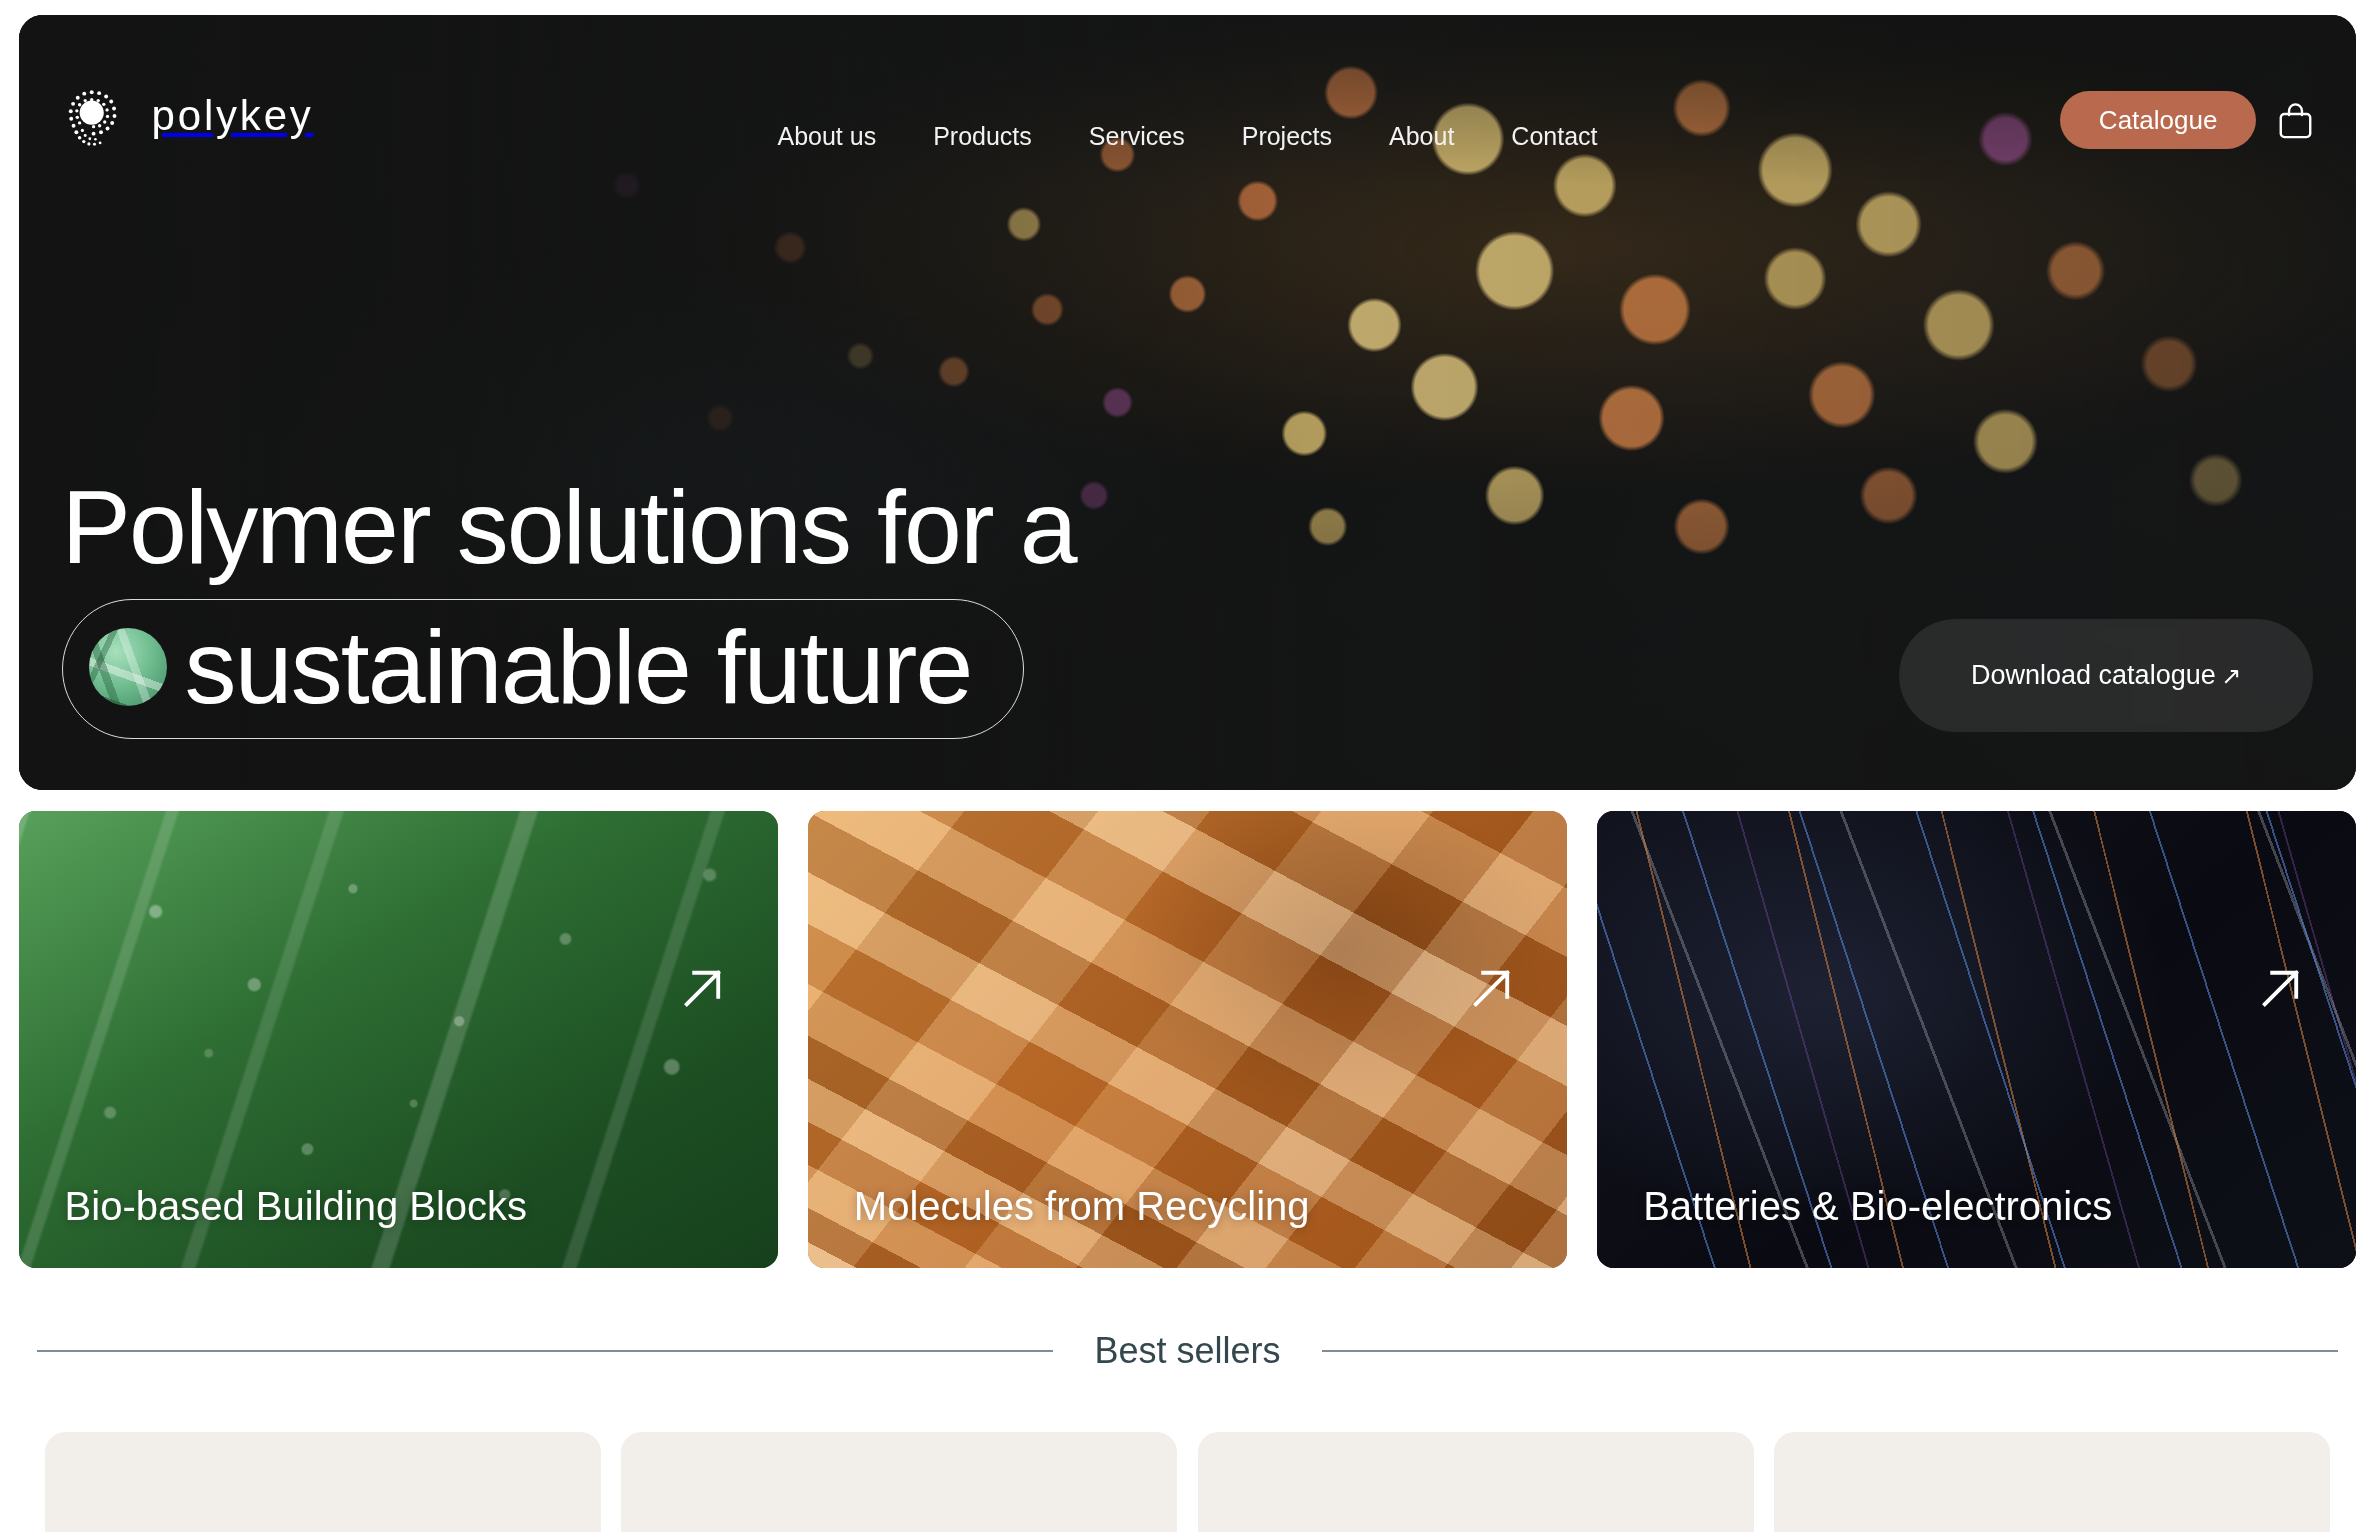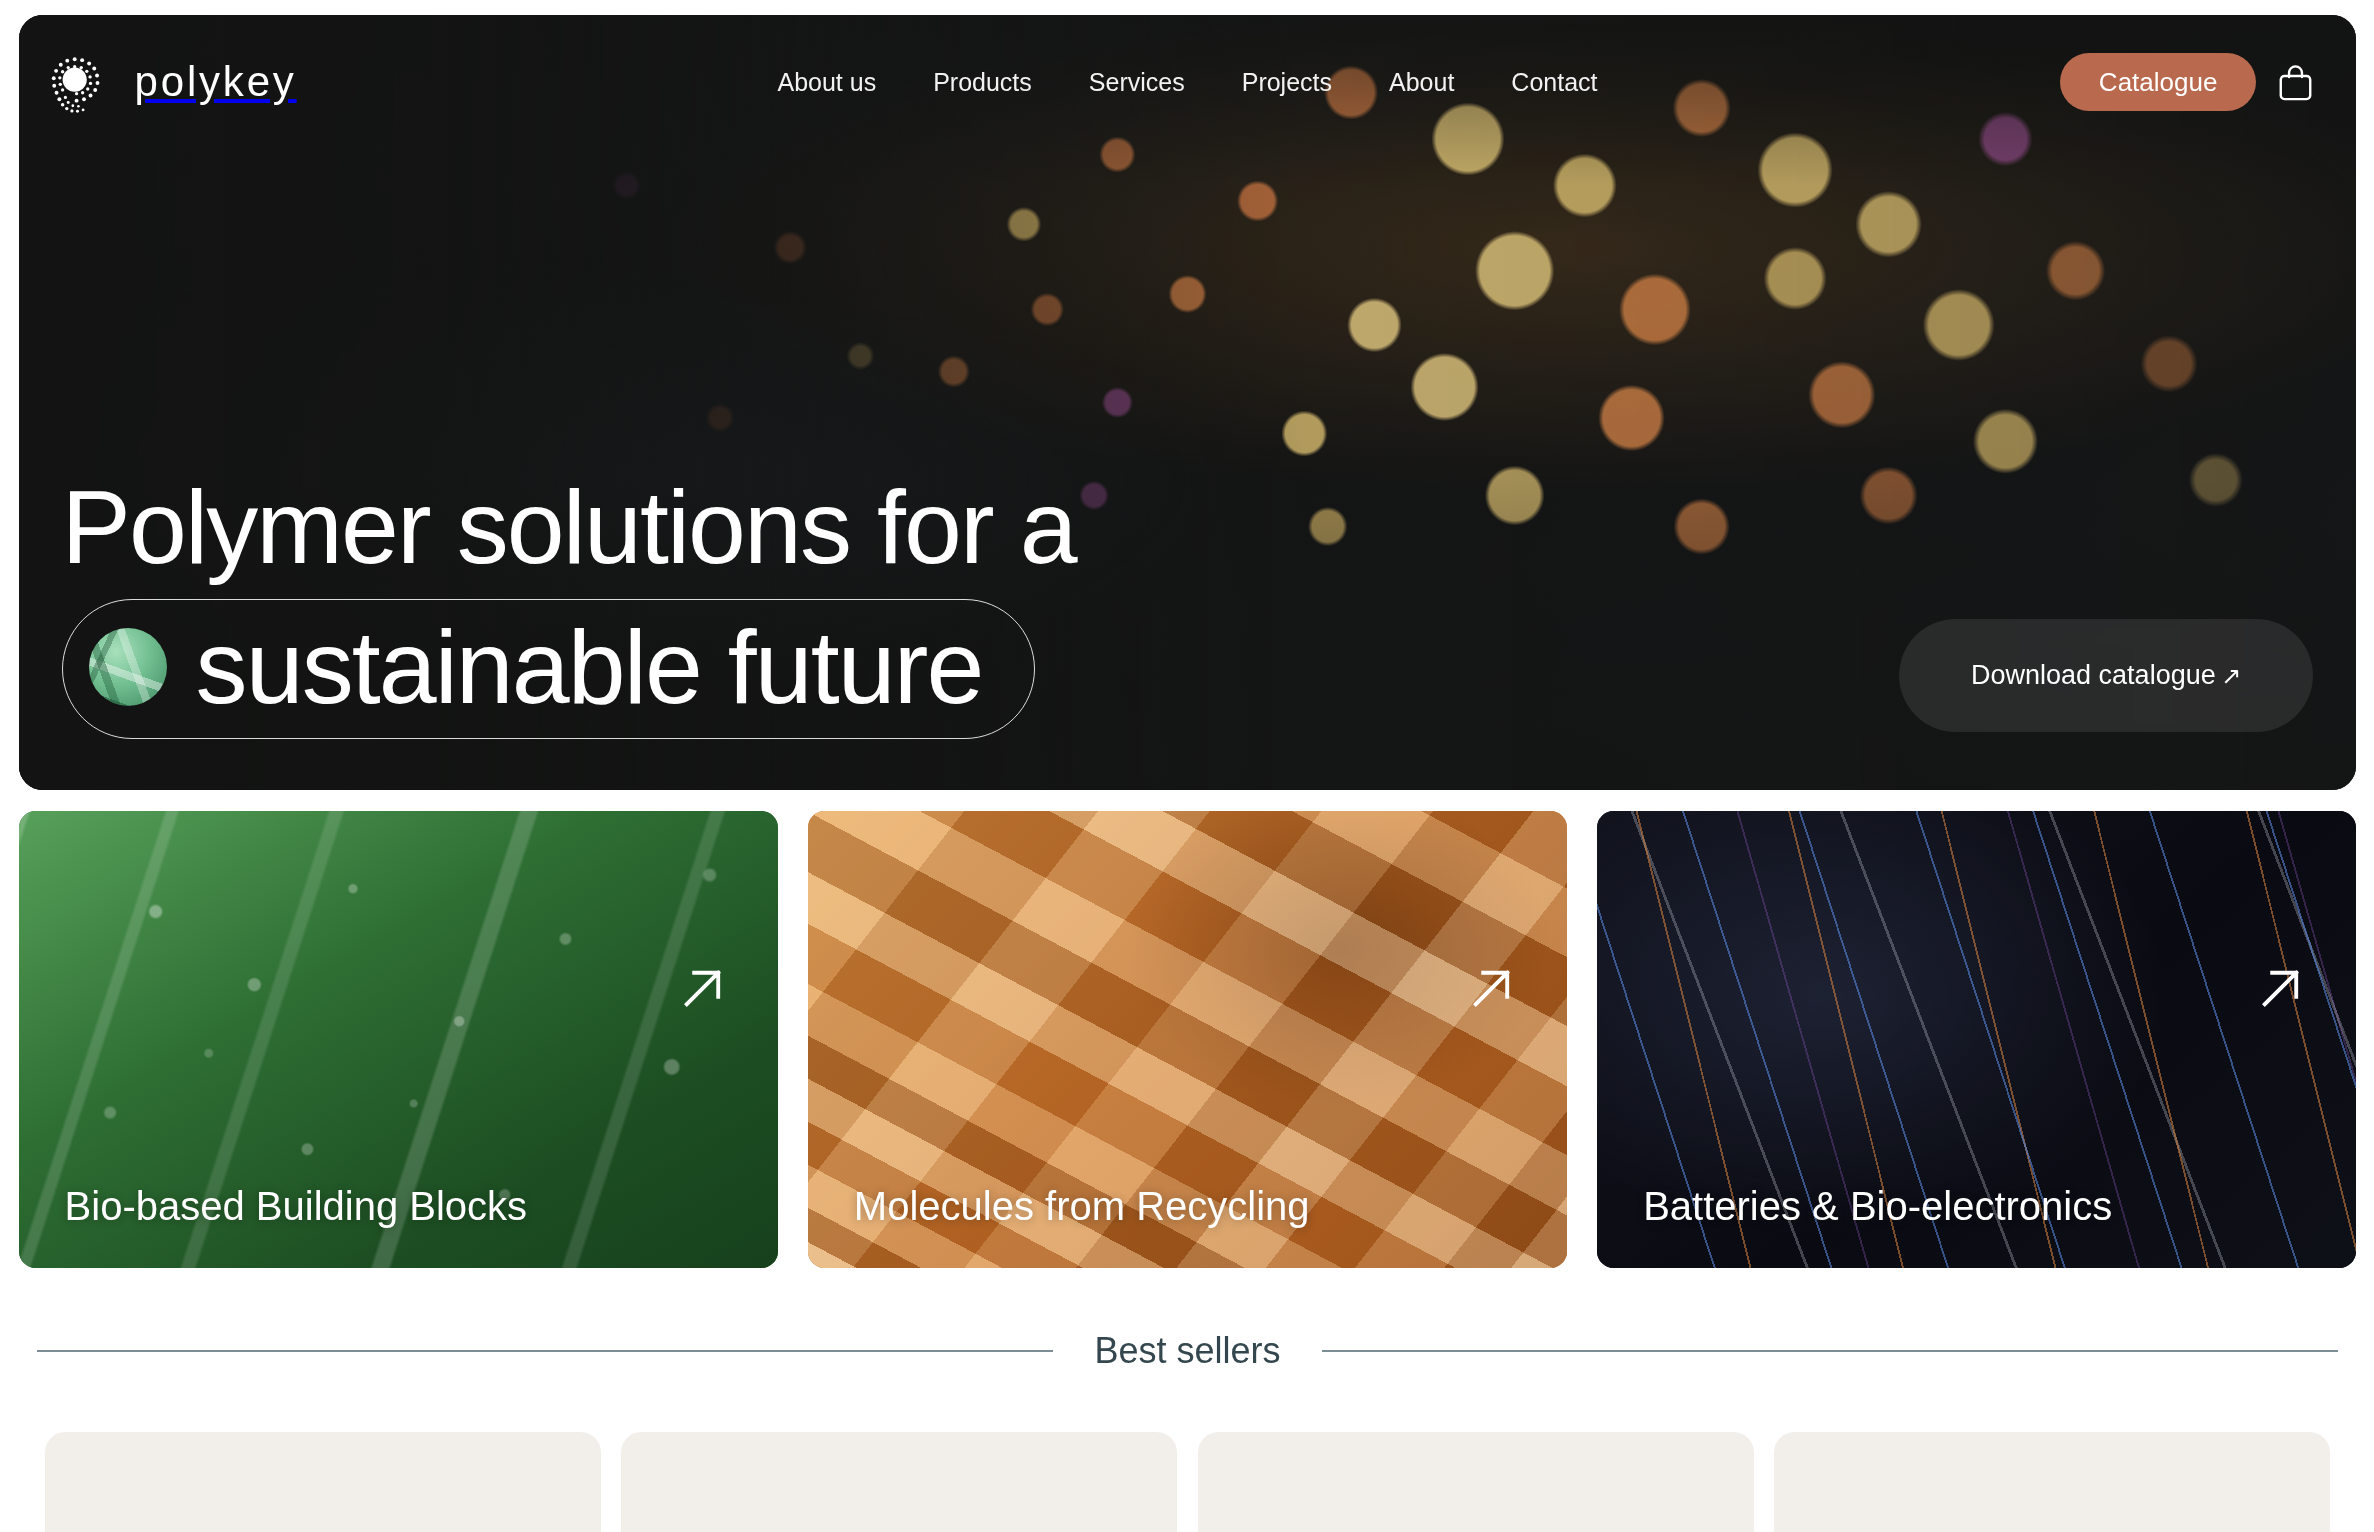--- a/index.html
+++ b/index.html
@@ -74,22 +74,22 @@
     position: absolute; inset: 0;
     background:
       linear-gradient(to right, rgba(18,19,18,.97) 0%, rgba(18,19,18,.88) 18%, rgba(18,19,18,.35) 38%, rgba(18,19,18,.05) 55%, rgba(18,19,18,.18) 100%),
       linear-gradient(to bottom, rgba(18,19,18,.55) 0%, rgba(18,19,18,0) 22%, rgba(18,19,18,0) 60%, rgba(18,19,18,.55) 100%);
   }
 
   
   .topbar {
     position: absolute; top: 0; left: 0; right: 0;
     height: 134px;
-    display: flex; align-items: center;
-    padding: 0 43px 0 25px;
+    display: flex; align-items: flex-end;
+    padding: 0 43px 0 42px;
     z-index: 5;
   }
   .brand { display: flex; align-items: center; gap: 24px; }
   .logo-mark { width: 67px; height: 67px; flex: 0 0 auto; }
   .brand-name {
     color: #fff; font-size: 42px; letter-spacing: 2.8px;
     font-weight: 400; line-height: 1;
   }
   .nav {
     position: absolute; left: 0; right: 0;
@@ -114,21 +114,21 @@
   
   .hero-copy {
     position: absolute; left: 43px; bottom: 51px; z-index: 4;
   }
   .headline-1 {
     color: #fff; font-size: 104px; line-height: 1.0;
     font-weight: 400; letter-spacing: -1.9px;
     margin-bottom: 20.4px;
   }
   .headline-pill {
-    display: inline-flex; align-items: center; gap: 29px;
+    display: inline-flex; align-items: center; gap: 18px;
     border: 1.9px solid rgba(255,255,255,.85);
     border-radius: 927px;
     padding: 15px 52px 18.6px 26px;
   }
   .pill-thumb {
     width: 78px; height: 78px; border-radius: 50%;
     flex: 0 0 auto;
     background-color: #6fb98a;
     background-image:
       linear-gradient(115deg, rgba(255,255,255,.45) 0 12%, rgba(255,255,255,0) 12% 20%,

